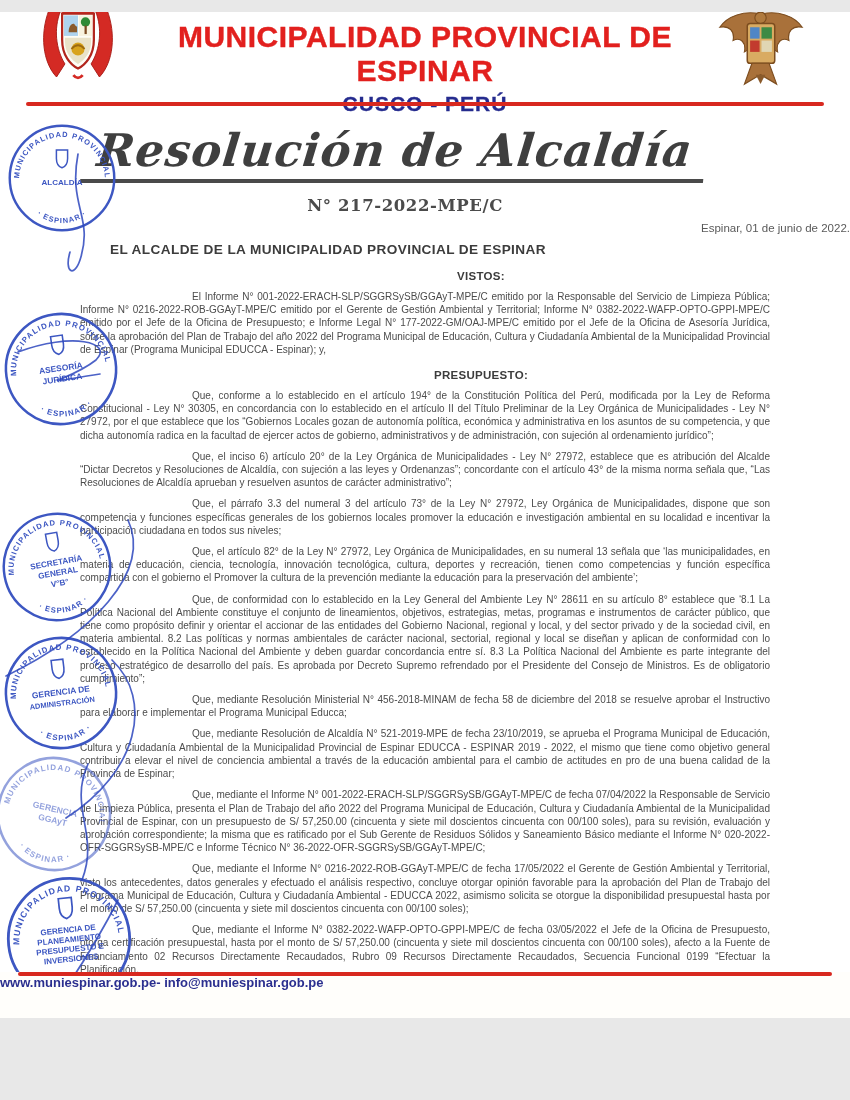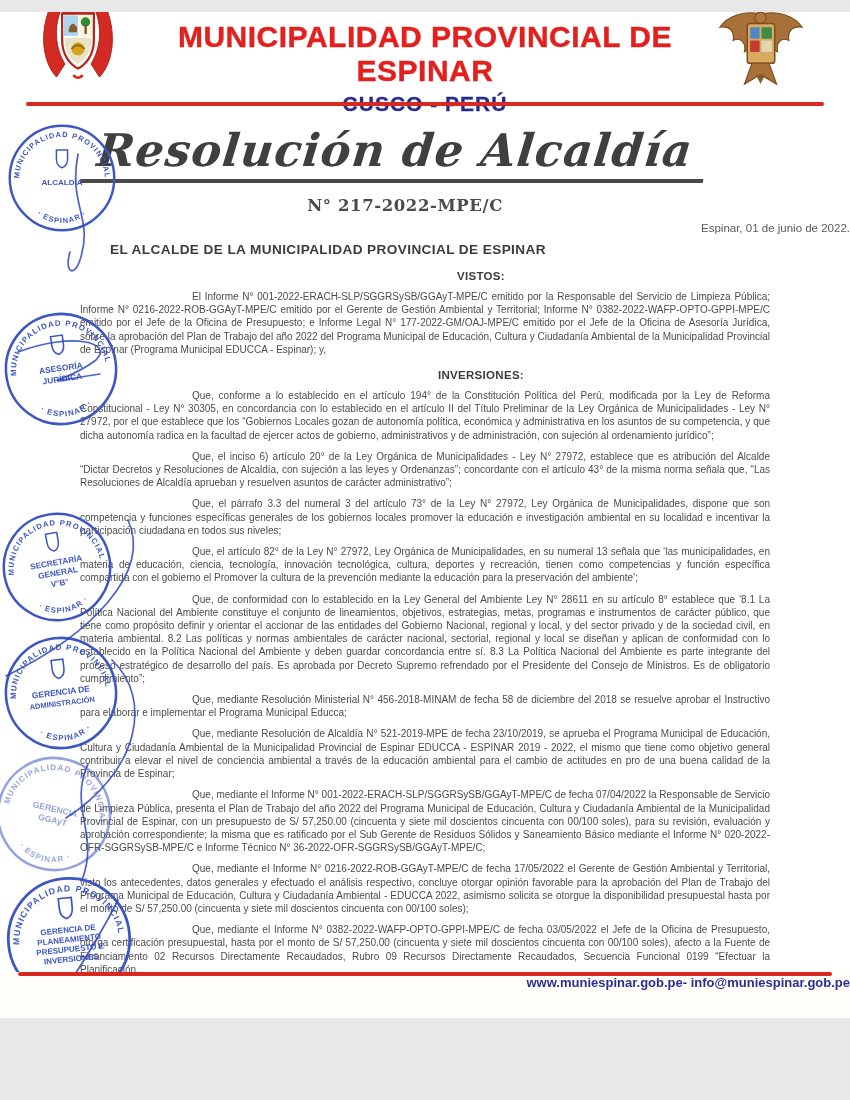--- a/index.html
+++ b/index.html
@@ -33,21 +33,21 @@
   .stamp{position:absolute;color:#3d57c2;}
   .stamp .arc{font-size:8px;font-weight:bold;letter-spacing:1.1px;fill:currentColor;
               font-family:"Liberation Sans",sans-serif;}
   .stamp .cline{font-size:8.6px;font-weight:bold;fill:currentColor;font-family:"Liberation Sans",sans-serif;}
   .signatures{position:absolute;left:0;top:0;pointer-events:none;}
   .signatures path{stroke:#2d47bd;stroke-width:1.7;fill:none;stroke-linecap:round;opacity:.85;}
   
   .footer{position:absolute;left:0;right:0;bottom:0;height:46px;background:#fffefb;}
   .footer-rule{position:absolute;top:0;left:18px;right:18px;height:4px;background:#d8281f;border-radius:2px;}
   .footer-line1{margin-top:12px;text-align:center;color:#2b2f8f;font-weight:bold;font-size:13.5px;letter-spacing:.3px;}
-  .footer-line2{margin-top:3px;text-align:right;color:#2b2f8f;font-weight:bold;font-size:13px;}
+  .footer-line2{margin-top:3px;text-align:left;color:#2b2f8f;font-weight:bold;font-size:13px;}
 </style>
 </head>
 <body>
 
 <div class="page">
 
   <div class="header">
     <svg class="emblem-left" width="84" height="86" viewBox="0 0 90 92">
       <path d="M14,4 C4,30 7,60 22,76 L31,62 C21,46 19,24 26,6 Z" fill="#d42a24" stroke="#a81b16" stroke-width="1"></path>
       <path d="M76,4 C86,30 83,60 68,76 L59,62 C69,46 71,24 64,6 Z" fill="#d42a24" stroke="#a81b16" stroke-width="1"></path>
@@ -91,21 +91,21 @@
   </div>
   <div class="doc-number">N° 217-2022-MPE/C</div>
   <div class="date-line">Espinar, 01 de junio de 2022.</div>
 
   <div class="content">
     <div class="addressee">EL ALCALDE DE LA MUNICIPALIDAD PROVINCIAL DE ESPINAR</div>
 
     <div class="section-label">VISTOS:</div>
     <p class="para">El Informe N° 001-2022-ERACH-SLP/SGGRSySB/GGAyT-MPE/C emitido por la Responsable del Servicio de Limpieza Pública; Informe N° 0216-2022-ROB-GGAyT-MPE/C emitido por el Gerente de Gestión Ambiental y Territorial; Informe N° 0382-2022-WAFP-OPTO-GPPI-MPE/C emitido por el Jefe de la Oficina de Presupuesto; e Informe Legal N° 177-2022-GM/OAJ-MPE/C emitido por el Jefe de la Oficina de Asesoría Jurídica, sobre la aprobación del Plan de Trabajo del año 2022 del Programa Municipal de Educación, Cultura y Ciudadanía Ambiental de la Municipalidad Provincial de Espinar (Programa Municipal EDUCCA - Espinar); y,</p>
 
-    <div class="section-label">INVERSIONES:</div>
+    <div class="section-label">PRESUPUESTO:</div>
     <p class="para">Que, conforme a lo establecido en el artículo 194° de la Constitución Política del Perú, modificada por la Ley de Reforma Constitucional - Ley N° 30305, en concordancia con lo establecido en el artículo II del Título Preliminar de la Ley Orgánica de Municipalidades - Ley N° 27972, por el que establece que los “Gobiernos Locales gozan de autonomía política, económica y administrativa en los asuntos de su competencia, y que dicha autonomía radica en la facultad de ejercer actos de gobierno, administrativos y de administración, con sujeción al ordenamiento jurídico”;</p>
     <p class="para">Que, el inciso 6) artículo 20° de la Ley Orgánica de Municipalidades - Ley N° 27972, establece que es atribución del Alcalde “Dictar Decretos y Resoluciones de Alcaldía, con sujeción a las leyes y Ordenanzas”; concordante con el artículo 43° de la misma norma señala que, “Las Resoluciones de Alcaldía aprueban y resuelven asuntos de carácter administrativo”;</p>
     <p class="para">Que, el párrafo 3.3 del numeral 3 del artículo 73° de la Ley N° 27972, Ley Orgánica de Municipalidades, dispone que son competencia y funciones específicas generales de los gobiernos locales promover la educación e investigación ambiental en su localidad e incentivar la participación ciudadana en todos sus niveles;</p>
     <p class="para">Que, el artículo 82° de la Ley N° 27972, Ley Orgánica de Municipalidades, en su numeral 13 señala que ‘las municipalidades, en materia de educación, ciencia, tecnología, innovación tecnológica, cultura, deportes y recreación, tienen como competencias y función específica compartida con el gobierno el Promover la cultura de la prevención mediante la educación para la preservación del ambiente’;</p>
     <p class="para">Que, de conformidad con lo establecido en la Ley General del Ambiente Ley N° 28611 en su artículo 8° establece que ‘8.1 La Política Nacional del Ambiente constituye el conjunto de lineamientos, objetivos, estrategias, metas, programas e instrumentos de carácter público, que tiene como propósito definir y orientar el accionar de las entidades del Gobierno Nacional, regional y local, y del sector privado y de la sociedad civil, en materia ambiental. 8.2 Las políticas y normas ambientales de carácter nacional, sectorial, regional y local se diseñan y aplican de conformidad con lo establecido en la Política Nacional del Ambiente y deben guardar concordancia entre sí. 8.3 La Política Nacional del Ambiente es parte integrante del proceso estratégico de desarrollo del país. Es aprobada por Decreto Supremo refrendado por el Presidente del Consejo de Ministros. Es de obligatorio cumplimiento”;</p>
     <p class="para">Que, mediante Resolución Ministerial N° 456-2018-MINAM de fecha 58 de diciembre del 2018 se resuelve aprobar el Instructivo para elaborar e implementar el Programa Municipal Educca;</p>
     <p class="para">Que, mediante Resolución de Alcaldía N° 521-2019-MPE de fecha 23/10/2019, se aprueba el Programa Municipal de Educación, Cultura y Ciudadanía Ambiental de la Municipalidad Provincial de Espinar EDUCCA - ESPINAR 2019 - 2022, el mismo que tiene como objetivo general contribuir a elevar el nivel de conciencia ambiental a través de la educación ambiental para el cambio de actitudes en pro de una buena calidad de la Provincia de Espinar;</p>
     <p class="para">Que, mediante el Informe N° 001-2022-ERACH-SLP/SGGRSySB/GGAyT-MPE/C de fecha 07/04/2022 la Responsable de Servicio de Limpieza Pública, presenta el Plan de Trabajo del año 2022 del Programa Municipal de Educación, Cultura y Ciudadanía Ambiental de la Municipalidad Provincial de Espinar, con un presupuesto de S/ 57,250.00 (cincuenta y siete mil doscientos cincuenta con 00/100 soles), para su revisión, evaluación y aprobación correspondiente; la misma que es ratificado por el Sub Gerente de Residuos Sólidos y Saneamiento Básico mediante el Informe N° 020-2022-OFR-SGGRSySB-MPE/C e Informe Técnico N° 36-2022-OFR-SGGRSySB/GGAyT-MPE/C;</p>
     <p class="para">Que, mediante el Informe N° 0216-2022-ROB-GGAyT-MPE/C de fecha 17/05/2022 el Gerente de Gestión Ambiental y Territorial, visto los antecedentes, datos generales y efectuado el análisis respectivo, concluye otorgar opinión favorable para la aprobación del Plan de Trabajo del Programa Municipal de Educación, Cultura y Ciudadanía Ambiental - EDUCCA 2022, asimismo solicita se otorgue la disponibilidad presupuestal hasta por el monto de S/ 57,250.00 (cincuenta y siete mil doscientos cincuenta con 00/100 soles);</p>
     <p class="para">Que, mediante el Informe N° 0382-2022-WAFP-OPTO-GPPI-MPE/C de fecha 03/05/2022 el Jefe de la Oficina de Presupuesto, otorga certificación presupuestal, hasta por el monto de S/ 57,250.00 (cincuenta y siete mil doscientos cincuenta con 00/100 soles), afecto a la Fuente de Financiamiento 02 Recursos Directamente Recaudados, Rubro 09 Recursos Directamente Recaudados, Secuencia Funcional 0199 “Efectuar la Planificación,</p>

